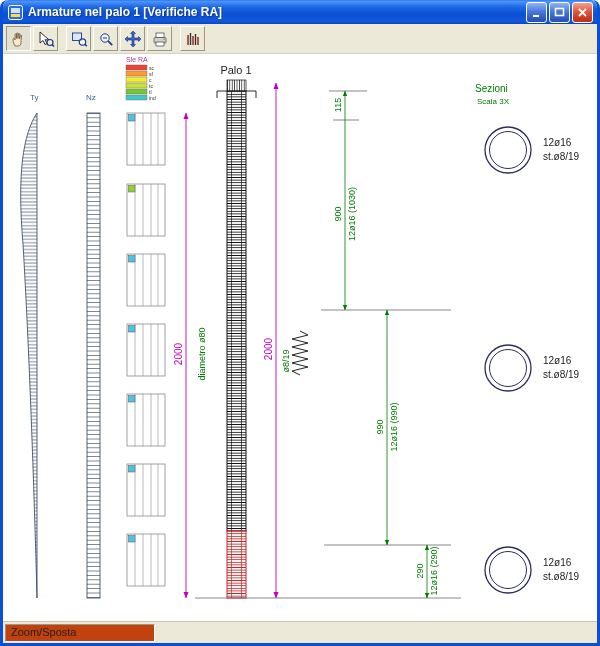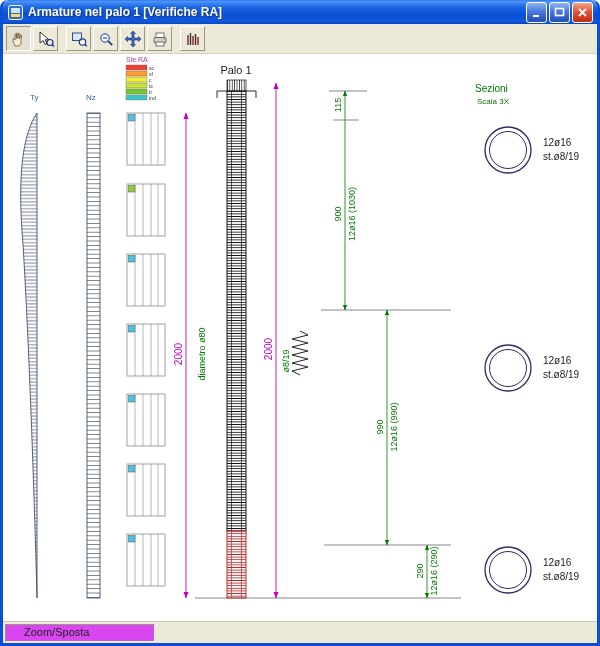--- a/index.html
+++ b/index.html
@@ -45,21 +45,21 @@
     width: 594px; height: 568px; background: #fff;
     border-bottom: 1px solid #c9c5b4;
   }
   .canvas svg { display: block; }
   .statusbar {
     height: 21px; background: #ECE9D8; display: flex; gap: 3px;
     padding: 2px 2px 1px 2px; font-size: 11px; color: #222;
   }
   .spanel {
     border: 1px solid; border-color: #9a9788 #ffffff #ffffff #9a9788;
-    background: #d946ef; padding: 1px 18px; white-space: nowrap; overflow: hidden;
+    background: #c2410c; padding: 1px 5px; white-space: nowrap; overflow: hidden;
   }
   .spanel.left { width: 150px; flex: none; }
   .spanel.right { flex: 1; }
   svg text { font-family: "Liberation Sans", sans-serif; }
 </style>
 </head>
 <body>
 
 <div class="window">
 

